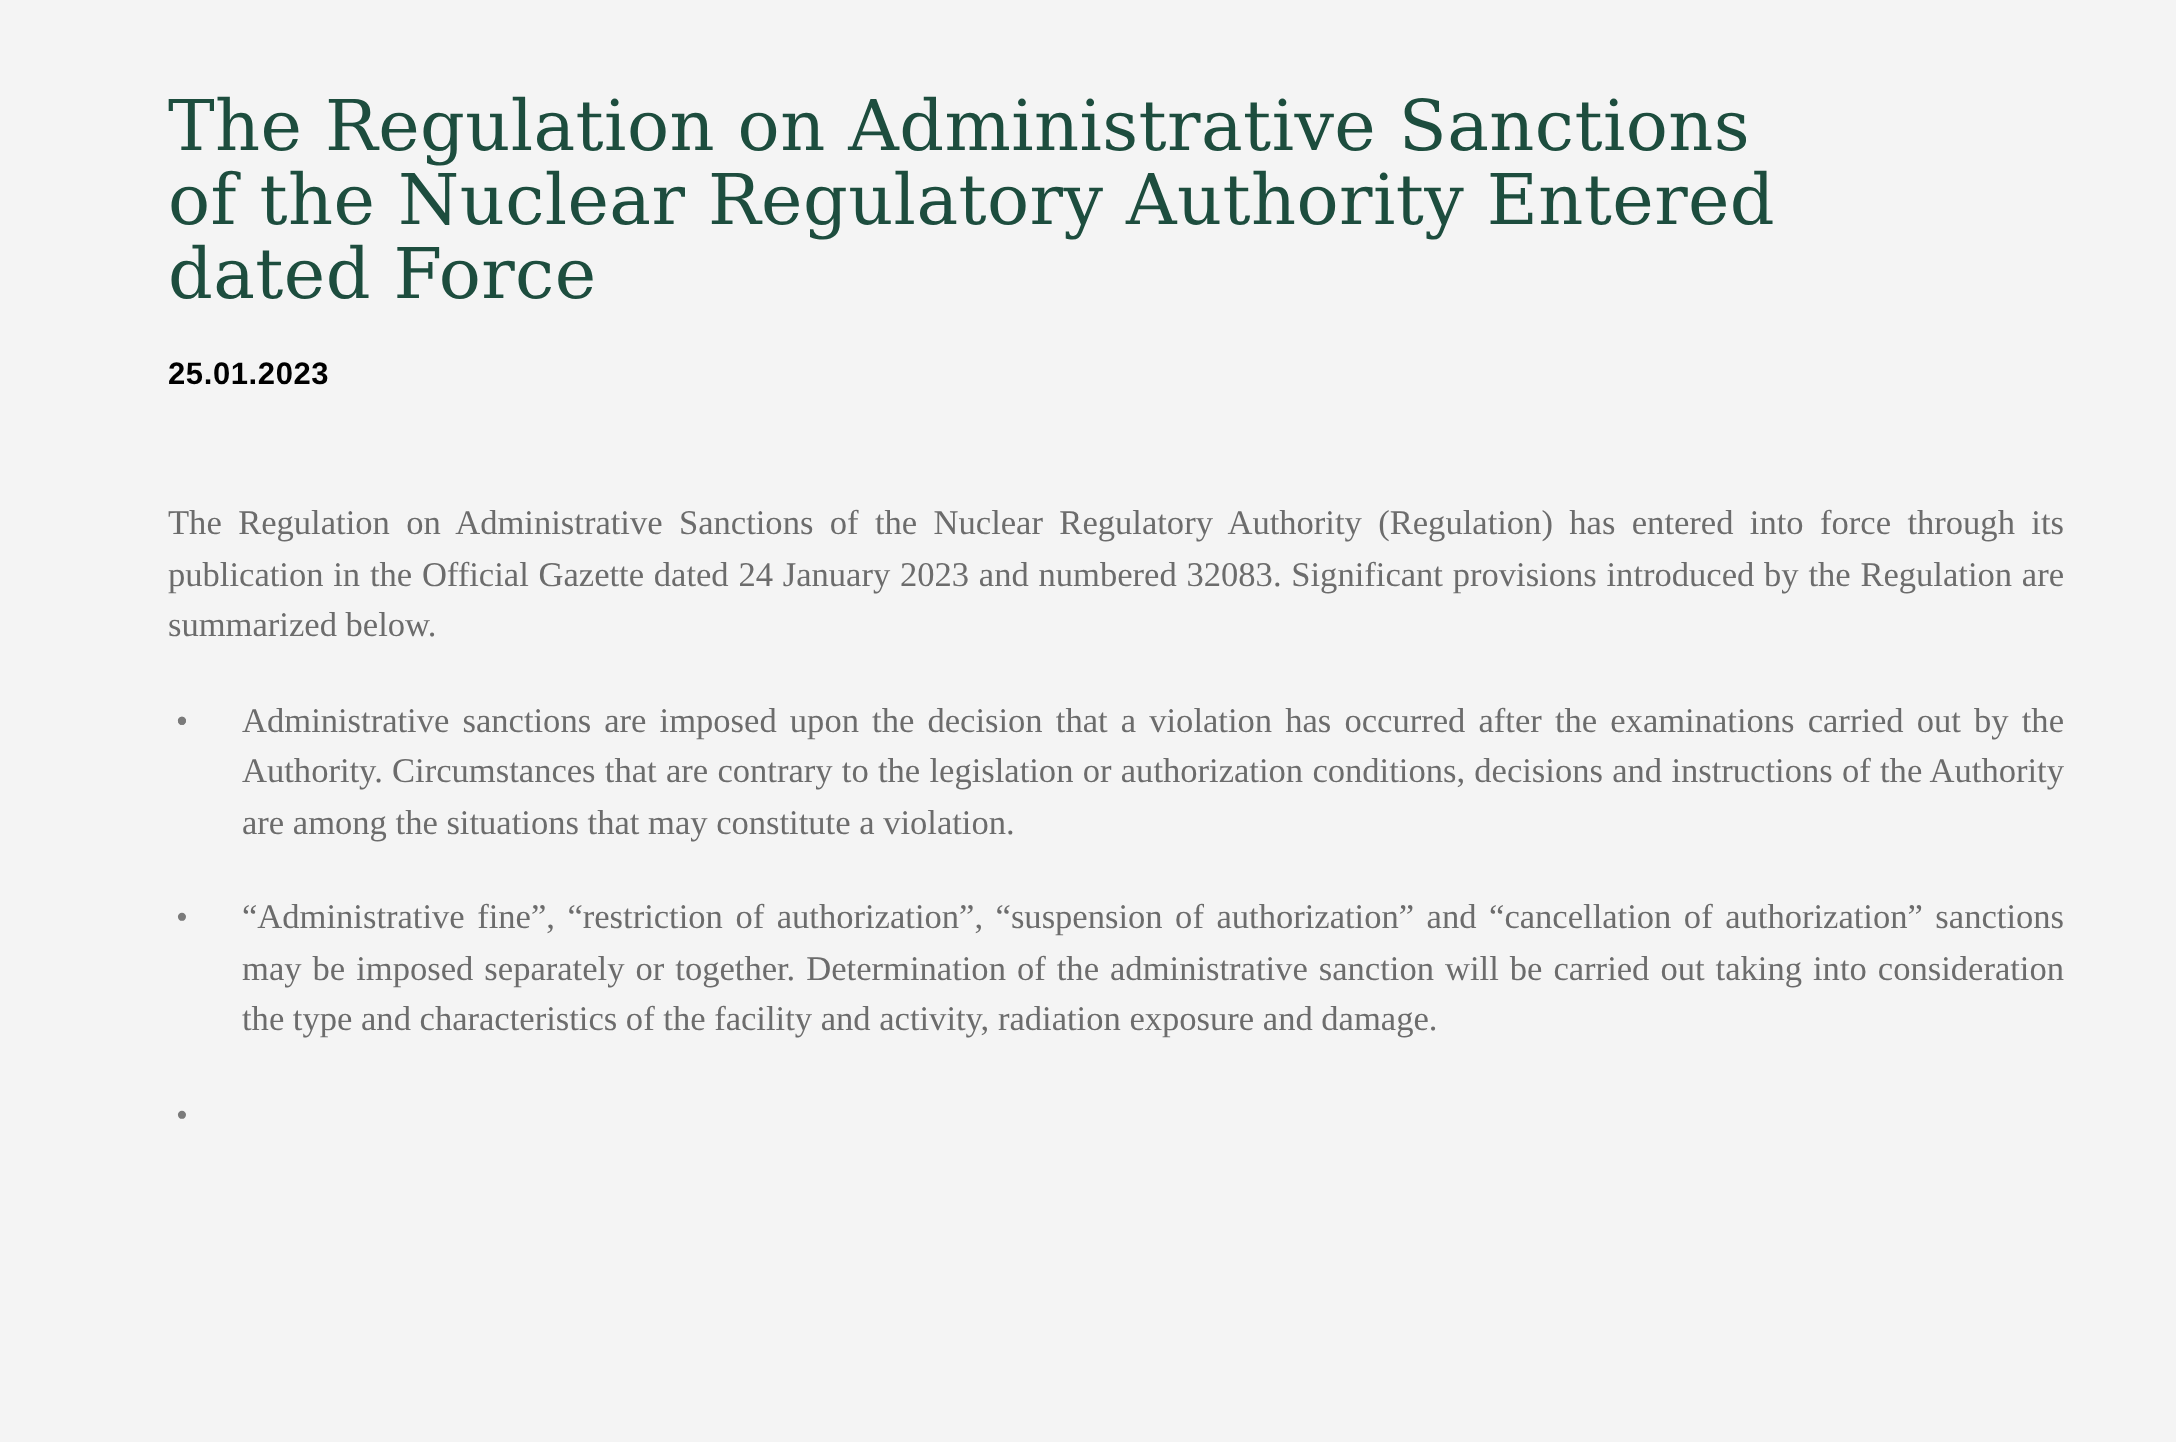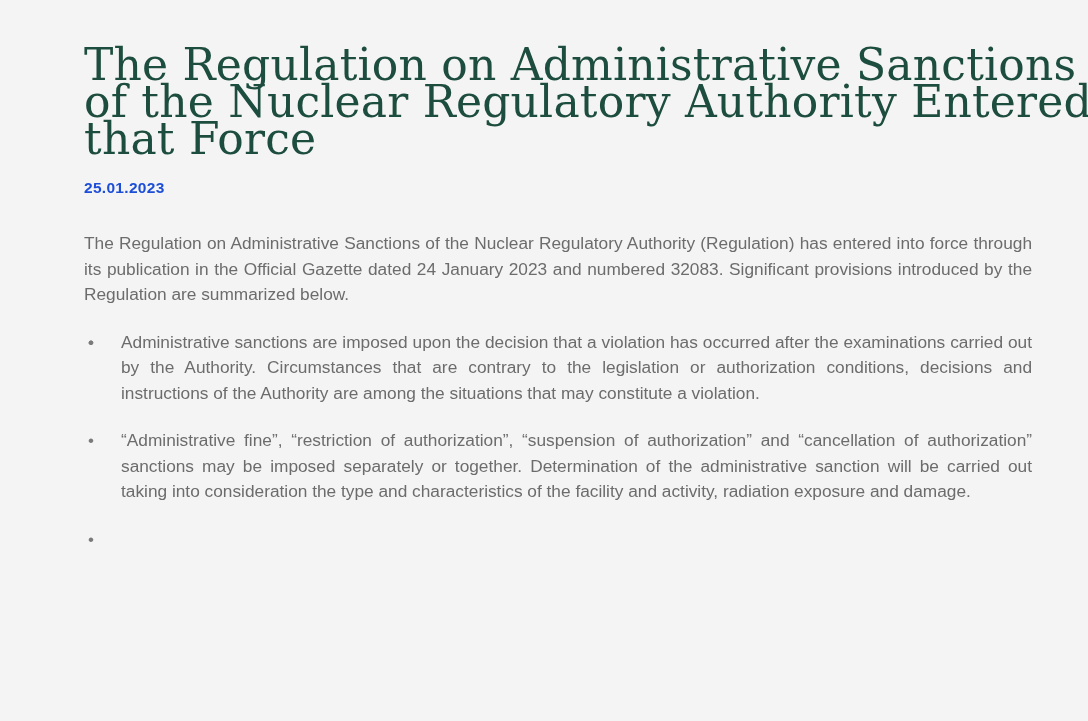--- a/index.html
+++ b/index.html
@@ -16,44 +16,45 @@
   .page {
     position: relative;
     width: 1088px;
     height: 721px;
     background: #f4f4f4;
     box-sizing: border-box;
     padding: 46px 56px 0 84px;
   }
   .article-title {
     font-family: "DejaVu Serif", serif;
-    font-size: 44px;
+    font-size: 35px;
     line-height: 37px;
     color: #1d4d3e;
     font-weight: 400;
     letter-spacing: 0.2px;
     margin: 0;
     max-width: 830px;
   }
   .article-title .line {
     display: block;
     white-space: nowrap;
   }
   .article-date {
     margin-top: 22px;
     font-size: 15.5px;
     font-weight: bold;
-    color: #1d4ed8;
+    color: #000000;
     letter-spacing: 0.3px;
   }
   .article-body {
-    margin-top: 34px;
+    margin-top: 52px;
     color: #6c6c6c;
     font-size: 17.3px;
     line-height: 25.5px;
+    font-family: Liberation Serif, serif;
   }
   .intro {
     text-align: justify;
     max-width: 948px;
     color: #6c6c6c;
   }
   ul.bullet-list {
     list-style: none;
     margin: 22px 0 0 0;
     padding: 0;
@@ -79,21 +80,21 @@
   }
 </style>
 </head>
 <body>
 
 <div class="page">
 
   <h1 class="article-title">
     <span class="line">The Regulation on Administrative Sanctions</span>
     <span class="line">of the Nuclear Regulatory Authority Entered</span>
-    <span class="line">that Force</span>
+    <span class="line">dated Force</span>
   </h1>
 
   <div class="article-date">25.01.2023</div>
 
   <div class="article-body">
 
     <p class="intro">The Regulation on Administrative Sanctions of the Nuclear Regulatory Authority (Regulation) has entered into force through its publication in the Official Gazette dated 24 January 2023 and numbered 32083. Significant provisions introduced by the Regulation are summarized below.</p>
 
     <ul class="bullet-list">
       <li>

